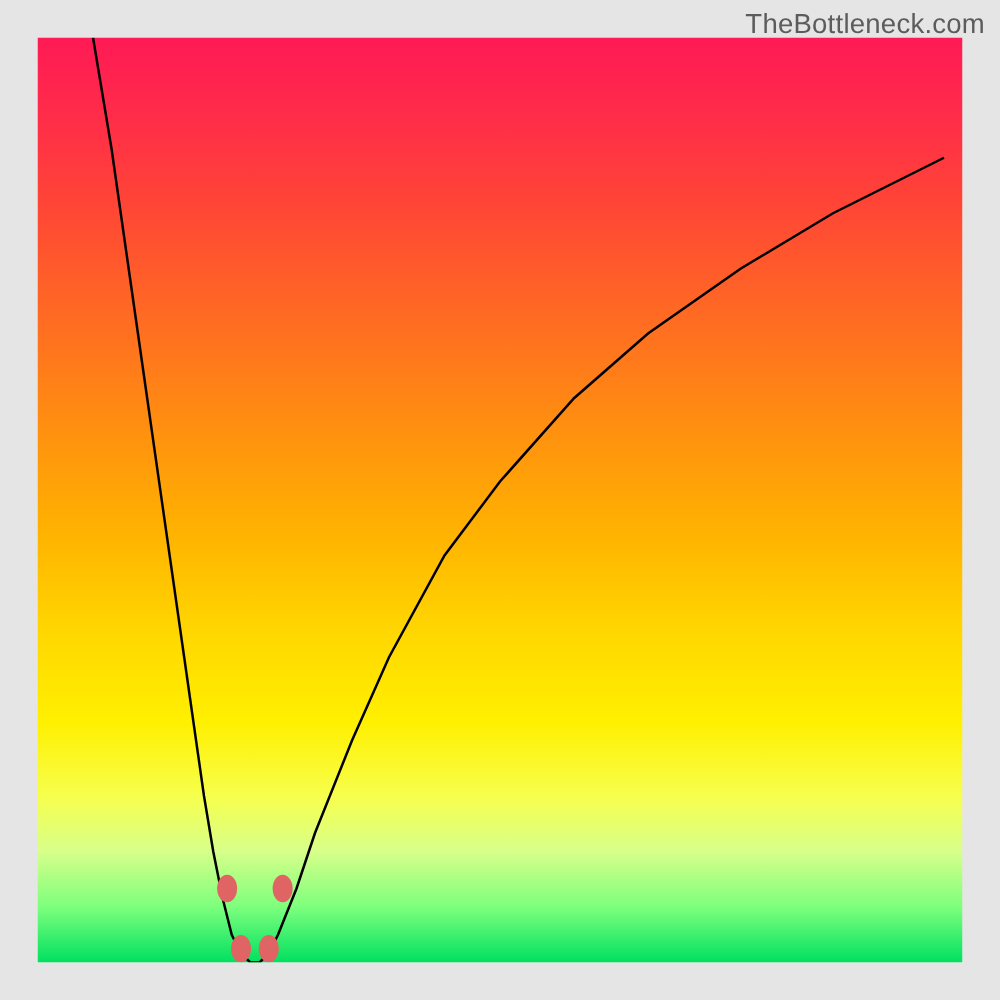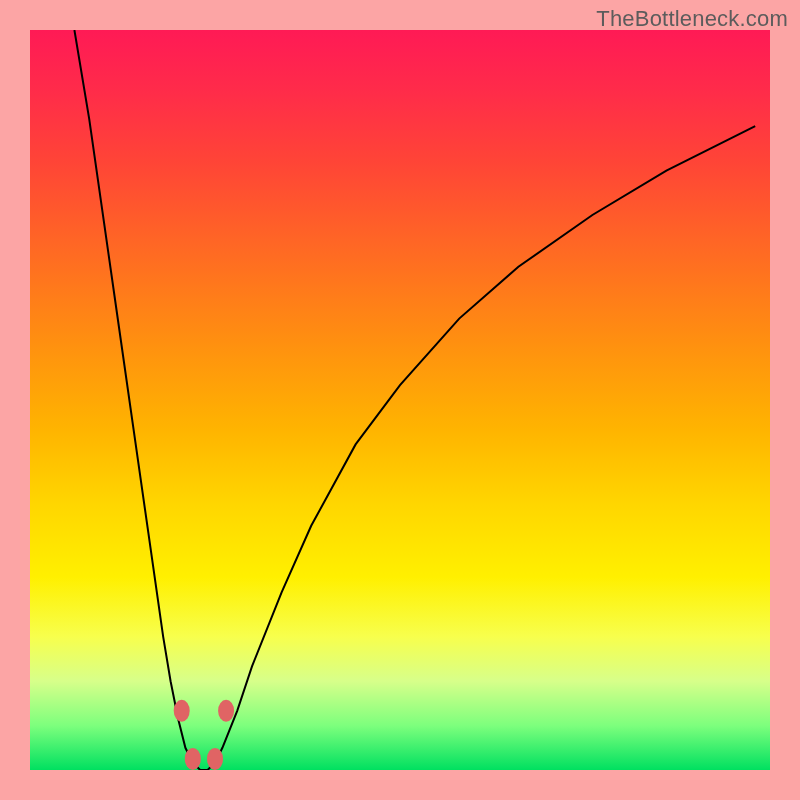--- a/index.html
+++ b/index.html
@@ -10,21 +10,21 @@
     background: #000;
     font-family: Arial, Helvetica, sans-serif;
     overflow: hidden;
   }
   .frame {
     position: absolute;
     left: 0;
     top: 0;
     width: 800px;
     height: 800px;
-    background: #fca5a5;
+    background: #e5e5e5;
   }
   .watermark {
     position: absolute;
     top: 6px;
     right: 12px;
     color: #5c5c5c;
     font-size: 22px;
     font-weight: 400;
     letter-spacing: 0.2px;
     z-index: 5;

